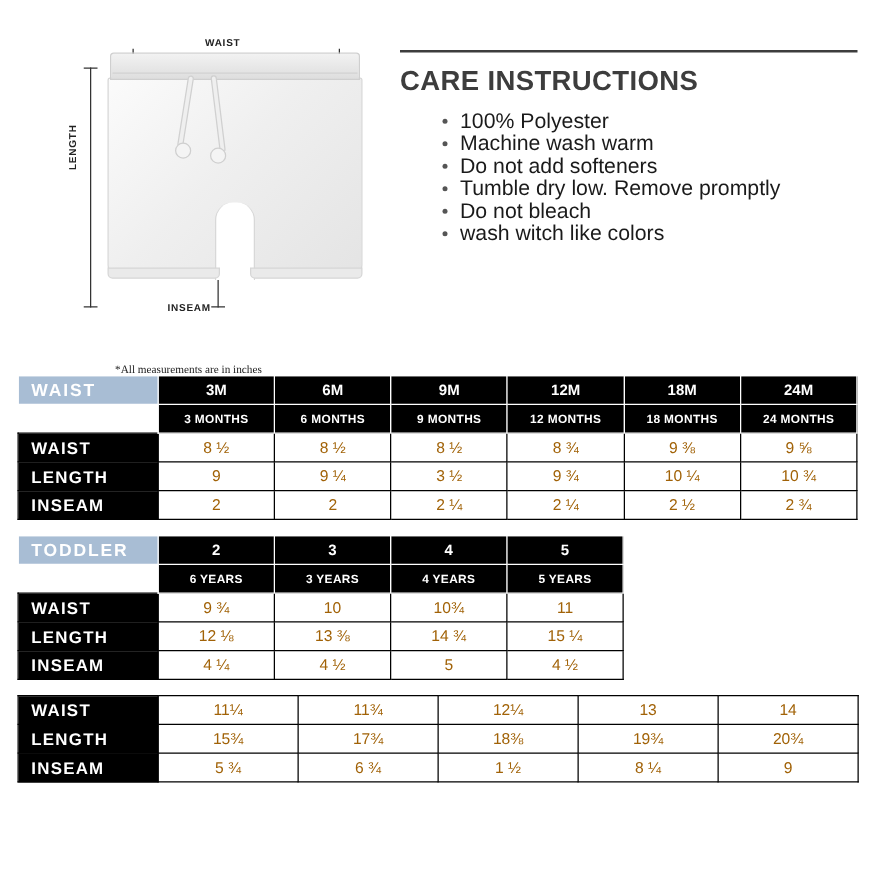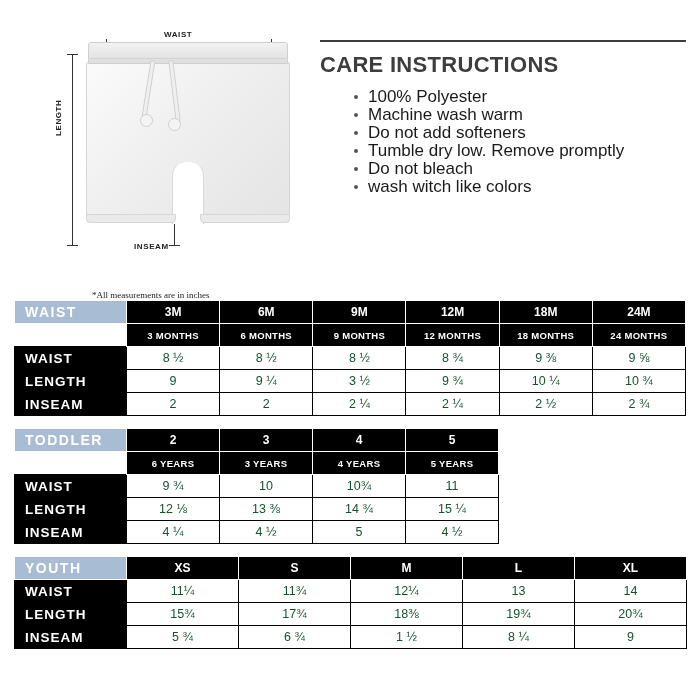--- a/index.html
+++ b/index.html
@@ -74,21 +74,21 @@
   .tables { padding: 0 14px; }
   table { border-collapse: collapse; width: 672px; table-layout: fixed; margin-bottom: 12px; }
   td, th { border: 1px solid #ffffff; text-align: center; font-size: 12.5px; height: 23px; }
   .cat {
     background: #a8bdd4; color: #ffffff; font-weight: bold; font-size: 14px;
     letter-spacing: 1.5px; width: 112px; text-align: left; padding-left: 10px;
   }
   .sz { background: #000000; color: #ffffff; font-weight: bold; font-size: 12px; }
   .szsub { background: #000000; color: #ffffff; font-weight: bold; font-size: 9.5px; letter-spacing:.3px; height: 20px;}
   .rowlabel { background: #000000; color: #ffffff; font-weight: bold; font-size: 13.5px; letter-spacing: 1px; text-align: left; padding-left: 10px; }
-  .val { background: #ffffff; color: #14532d; border: 1px solid #000; font-size: 12.5px; }
+  .val { background: #ffffff; color: #a16207; border: 1px solid #000; font-size: 12.5px; }
   .blank { background: #ffffff; border: none; }
   .rowlabel-cell { border: 1px solid #000; }
 </style>
 </head>
 <body>
 
 <div class="page">
 
   <div class="top">
 
@@ -248,28 +248,20 @@
       </tr>
     </tbody>
       </table>
 
     <table>
       <colgroup>
           <col style="width:112px">
           <col span="5" style="width:112px">
         </colgroup>
       <tbody>
-          <tr>
-        <td class="cat">YOUTH</td>
-        <td class="sz">XS</td>
-        <td class="sz">S</td>
-        <td class="sz">M</td>
-        <td class="sz">L</td>
-        <td class="sz">XL</td>
-      </tr>
       <tr>
         <td class="rowlabel rowlabel-cell">WAIST</td>
         <td class="val">11¼</td>
         <td class="val">11¾</td>
         <td class="val">12¼</td>
         <td class="val">13</td>
         <td class="val">14</td>
       </tr>
       <tr>
         <td class="rowlabel rowlabel-cell">LENGTH</td>

